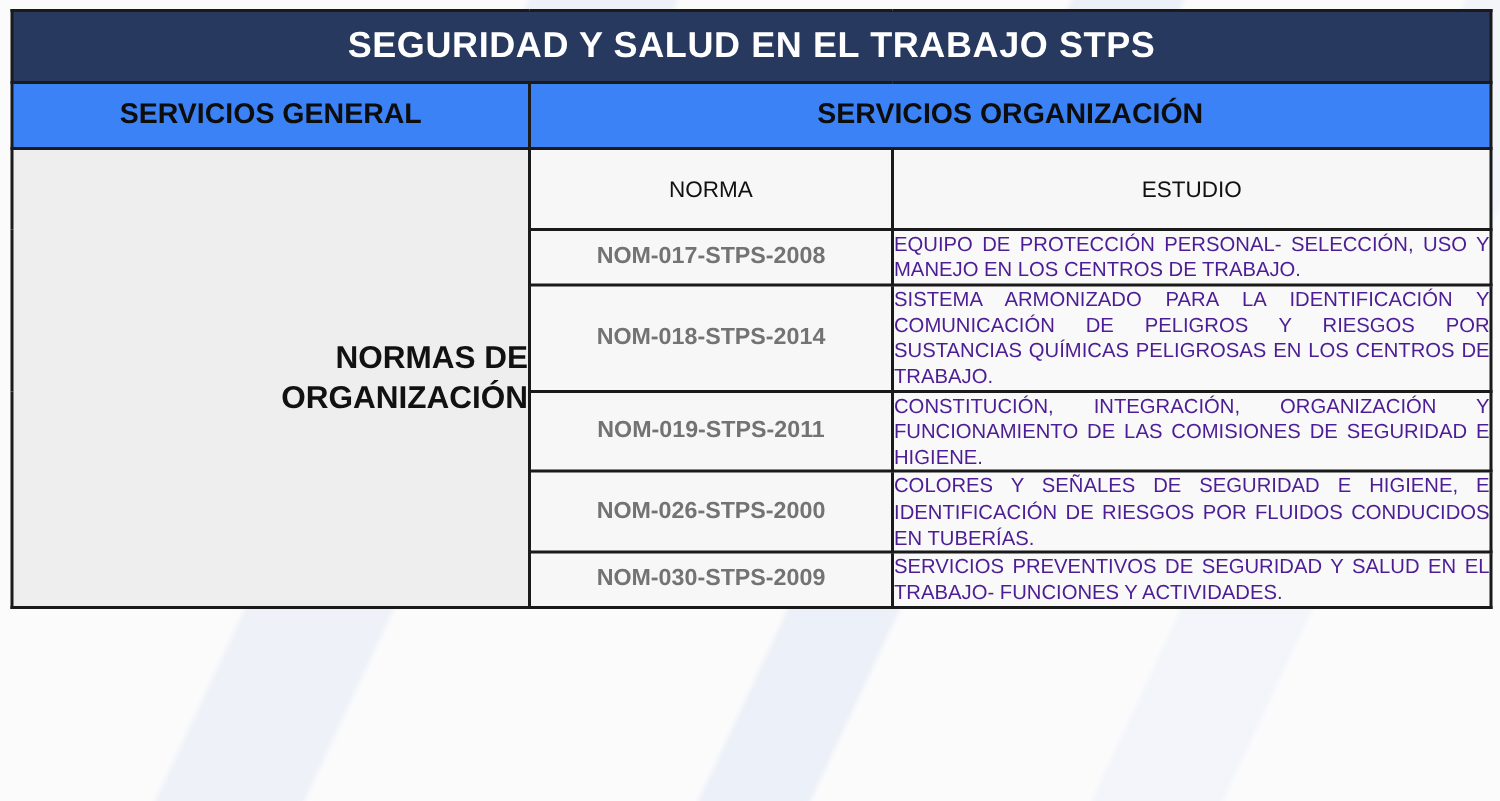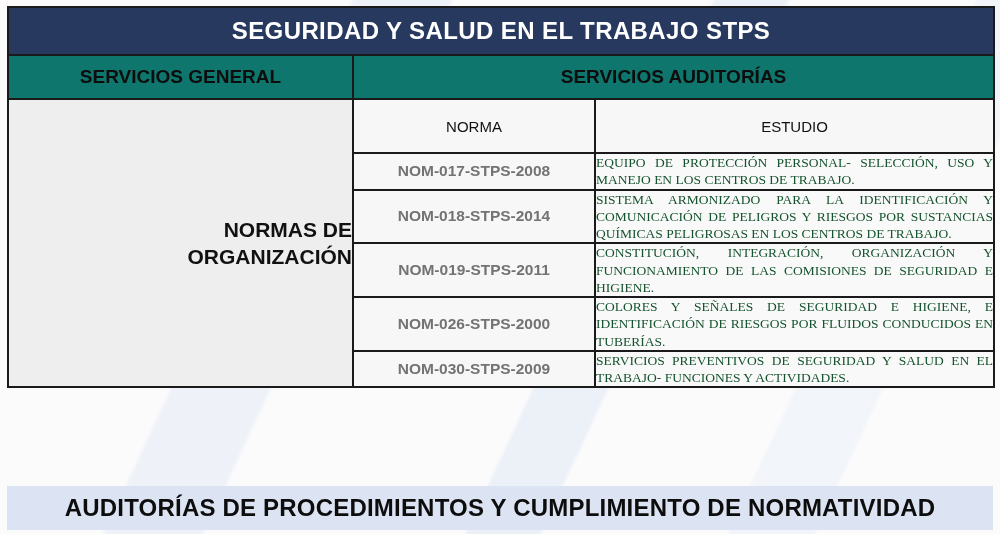--- a/index.html
+++ b/index.html
@@ -56,21 +56,21 @@
     text-align: center;
     font-weight: bold;
     font-size: 24px;
     letter-spacing: .4px;
     height: 46px;
     line-height: 46px;
     white-space: nowrap;
   }
 
   .hdr-blue {
-    background: #0f766e;
+    background: #3b82f6;
     color: #0d0d0d;
     text-align: center;
     font-weight: bold;
     font-size: 19px;
     height: 42px;
     line-height: 42px;
     white-space: nowrap;
   }
 
   .merged-left {
@@ -101,23 +101,22 @@
     padding: 4px 6px;
     white-space: nowrap;
   }
 
   td.estudio {
     background: #f9f9f9;
     text-align: justify;
     text-align-last: left;
     font-size: 13.5px;
     line-height: 1.28;
-    color: #14532d;
+    color: #4c1d95;
     padding: 5px 8px 5px 9px;
-    font-family: Liberation Serif, serif;
   }
 
   
   .bottom-banner {
     position: absolute;
     left: 7px;
     top: 486px;
     width: 986px;
     height: 44px;
     background: #dce3f2;
@@ -145,21 +144,21 @@
         <col style="width:242px">
         <col style="width:399px">
       </colgroup>
       <tbody>
         <tr>
           <td class="title-bar" colspan="3">SEGURIDAD Y SALUD EN EL TRABAJO STPS</td>
         </tr>
 
         <tr>
           <td class="hdr-blue">SERVICIOS GENERAL</td>
-          <td class="hdr-blue" colspan="2">SERVICIOS AUDITORÍAS</td>
+          <td class="hdr-blue" colspan="2">SERVICIOS ORGANIZACIÓN</td>
         </tr>
 
         <tr>
           <td class="merged-left" rowspan="6">
             <div>NORMAS DE</div>
             <div>ORGANIZACIÓN</div>
           </td>
           <td class="sub-hdr">NORMA</td>
           <td class="sub-hdr">ESTUDIO</td>
         </tr>
@@ -181,15 +180,14 @@
           <td class="estudio">COLORES Y SEÑALES DE SEGURIDAD E HIGIENE, E IDENTIFICACIÓN DE RIESGOS POR FLUIDOS CONDUCIDOS EN TUBERÍAS.</td>
         </tr>
         <tr>
           <td class="norma">NOM-030-STPS-2009</td>
           <td class="estudio">SERVICIOS PREVENTIVOS DE SEGURIDAD Y SALUD EN EL TRABAJO- FUNCIONES Y ACTIVIDADES.</td>
         </tr>
       </tbody>
     </table>
   </div>
 
-  <div class="bottom-banner">AUDITORÍAS DE PROCEDIMIENTOS Y CUMPLIMIENTO DE NORMATIVIDAD</div>
 
 </div>
 
 </body></html>

